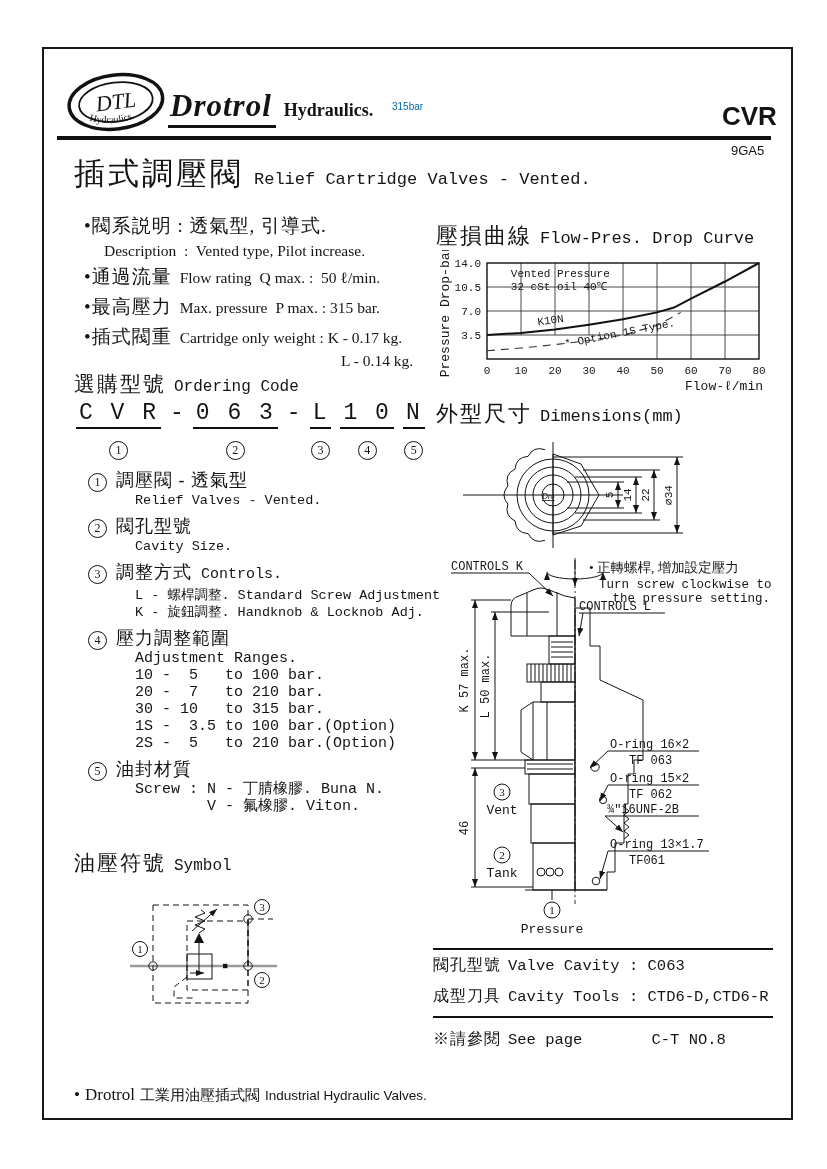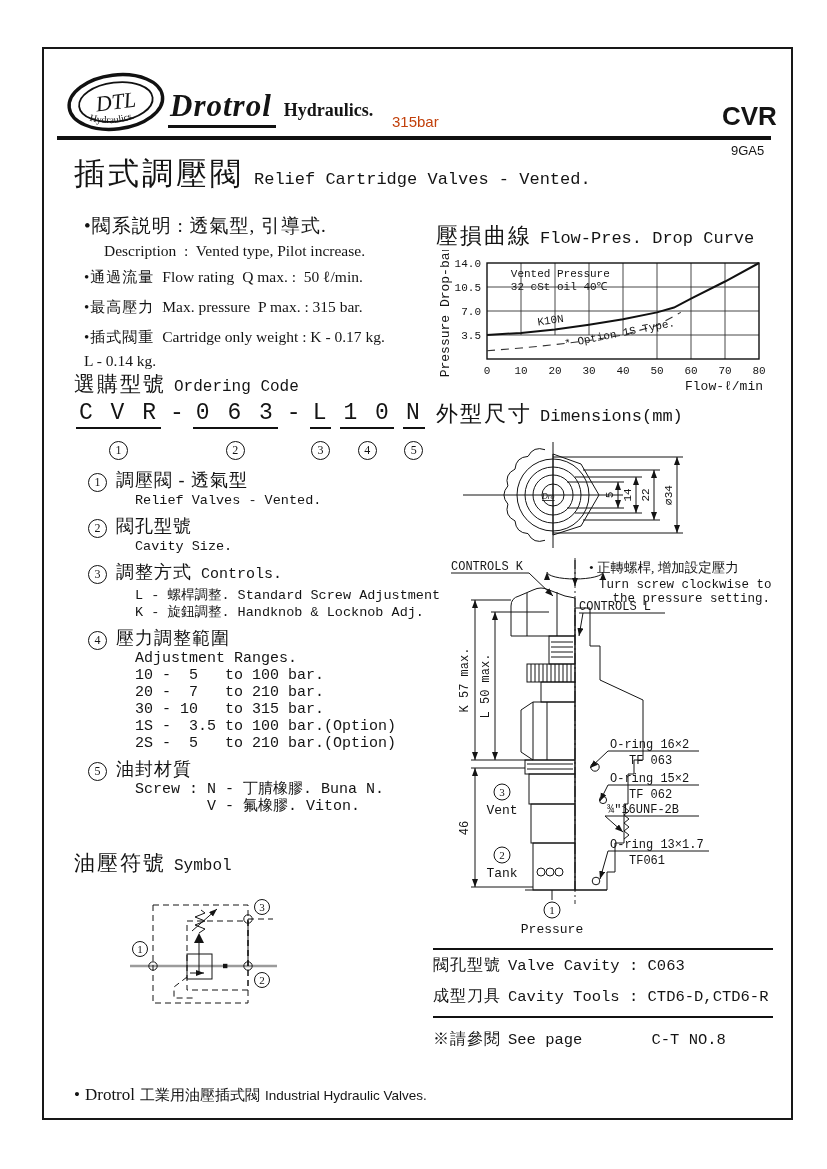--- a/index.html
+++ b/index.html
@@ -7,36 +7,36 @@
        font-family:"Liberation Serif",serif;color:#141414;overflow:hidden}
   .abs{position:absolute}
   .frame{left:42px;top:47px;width:747px;height:1069px;border:2px solid #181818}
   .sans{font-family:"Liberation Sans",sans-serif}
   .cjk{font-family:"Liberation Serif",serif}
   .pre{white-space:pre}
   
   .brand-row{left:168px;top:88px;display:flex;align-items:baseline;gap:8px}
   .brand{font-size:31px;font-weight:bold;font-style:italic;border-bottom:3px solid #111;padding:0 4px 1px 2px;letter-spacing:1px}
   .brand-suffix{font-size:18px;font-weight:bold}
-  .rating{left:392px;top:113px;font-size:15px;color:#c2410c}
+  .rating{left:392px;top:101px;font-size:10px;color:#0369a1}
   .model{left:722px;top:101px;font-size:26px;letter-spacing:0;font-weight:bold}
   .hrule{left:57px;top:136px;width:714px;height:4px;background:#111}
   .pagecode{left:731px;top:143px;font-size:13px}
   
   .title-row{left:74px;top:153px;display:flex;align-items:baseline;gap:10px}
   .title-cjk{font-size:31px;letter-spacing:3px}
   .title-en{font-size:17px;font-family:"Liberation Mono",monospace}
   
   .specs{left:84px;top:212px;width:350px}
   .spec-l1{font-size:19px;letter-spacing:1px;line-height:28px}
   .spec-sub{font-size:15.5px;margin-left:20px;line-height:22px;white-space:pre}
   .spec-row{display:flex;align-items:baseline;gap:8px;line-height:29px}
-  .spec-cjk{font-size:15px;letter-spacing:1px}
+  .spec-cjk{font-size:19px;letter-spacing:1px}
   .spec-en{font-size:15.5px}
-  .spec-l2b{font-size:15.5px;line-height:17px}
+  .spec-l2b{font-size:15.5px;margin-left:257px;line-height:17px}
   
   .oc-heading{left:74px;top:370px;display:flex;align-items:baseline;gap:8px}
   .h-cjk{font-size:21px;letter-spacing:2px}
   .h-en{font-size:16px;font-family:"Liberation Mono",monospace}
   .code-row{left:76px;top:400px;display:flex;align-items:flex-start}
   .code-seg{display:inline-flex;flex-direction:column;align-items:center;gap:12px}
   .code-txt{font-family:"Liberation Mono",monospace;font-size:23px;letter-spacing:2px;
             border-bottom:2px solid #111;padding:0 3px 1px 3px;white-space:pre}
   .code-sep{font-family:"Liberation Mono",monospace;font-size:23px;margin:0 9px}
   .circ{display:inline-flex;align-items:center;justify-content:center;width:17px;height:17px;

